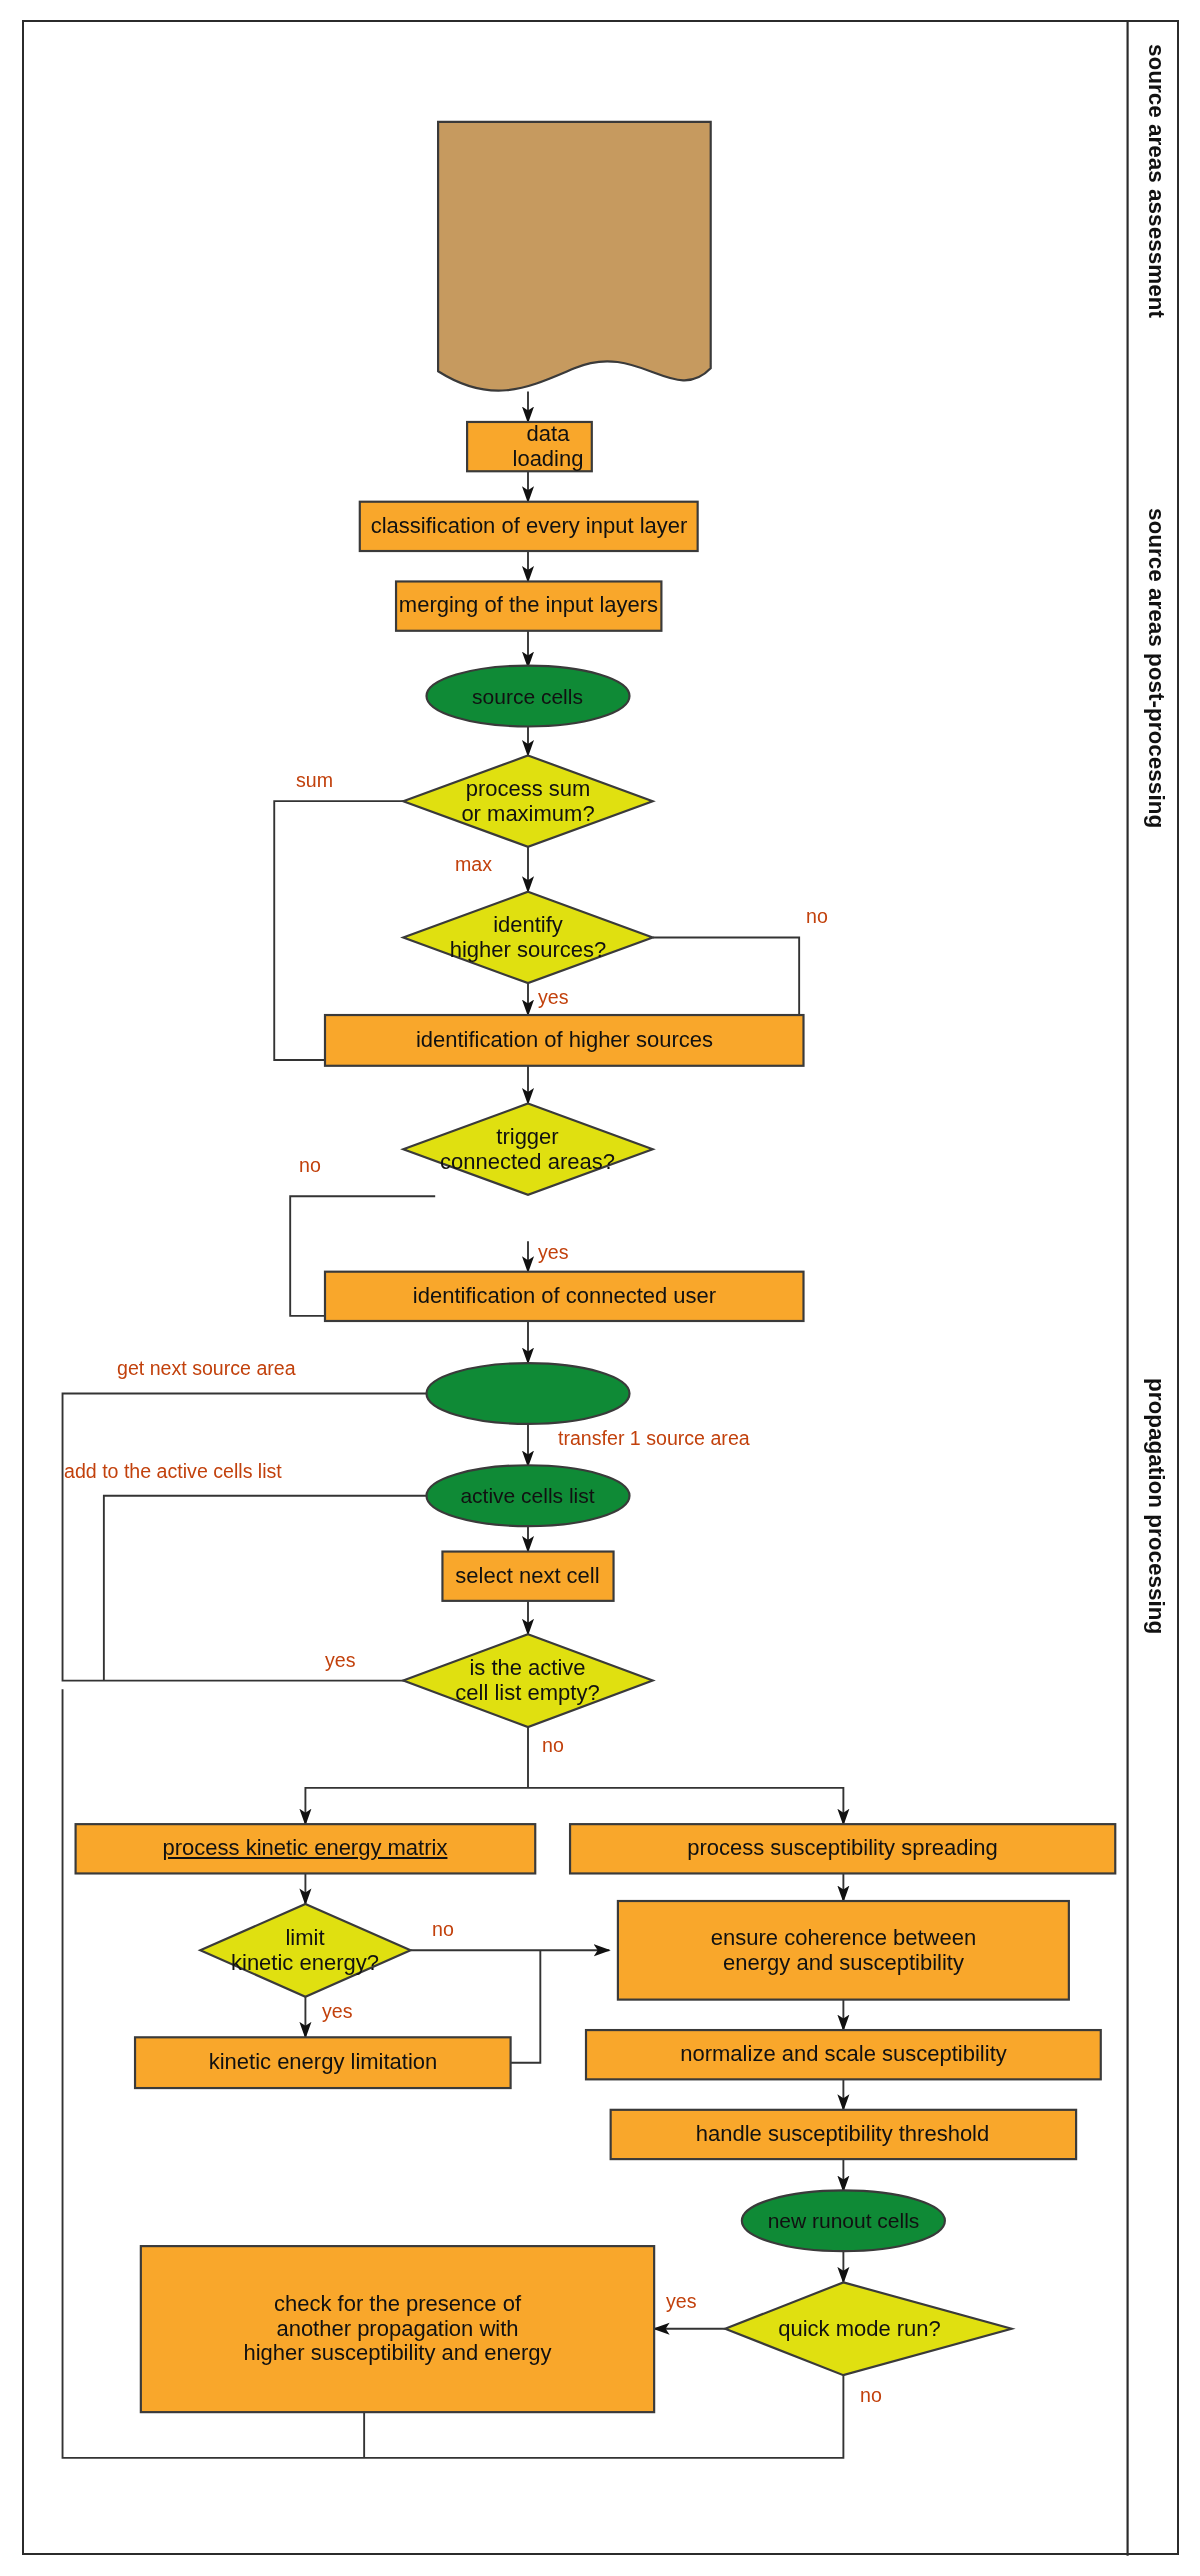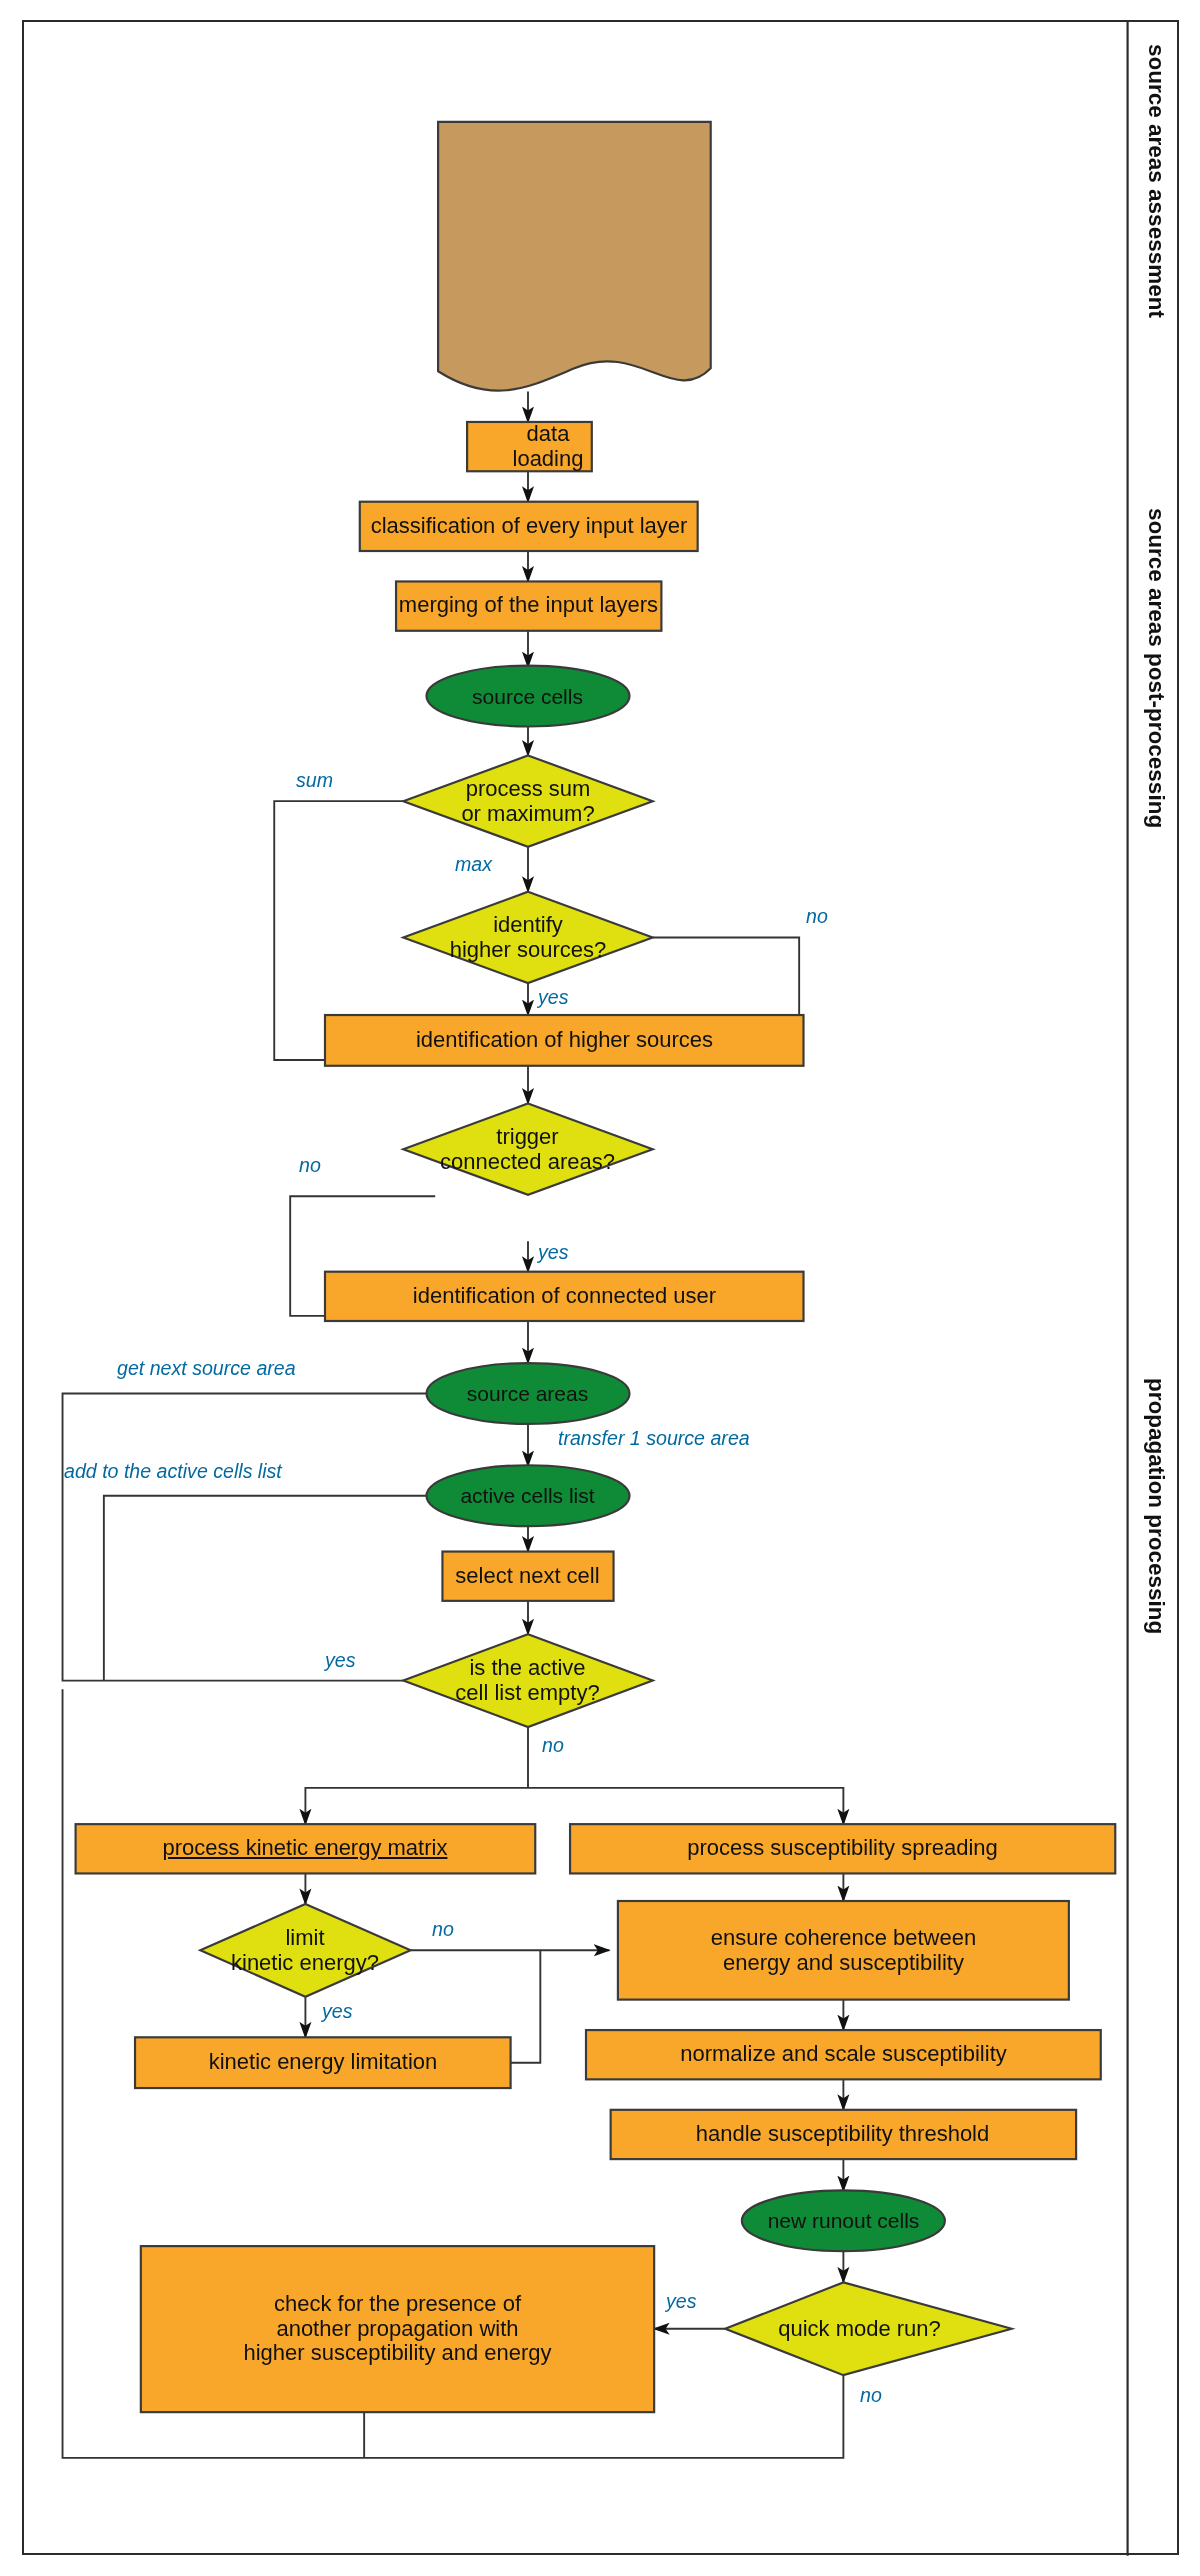--- a/index.html
+++ b/index.html
@@ -9,21 +9,21 @@
   svg.layer{position:absolute;left:0;top:0;width:1201px;height:2576px;overflow:visible;}
   .nodetext{
     position:absolute;display:flex;align-items:center;justify-content:center;
     text-align:center;box-sizing:border-box;color:#111111;line-height:1.12;
     pointer-events:auto;
   }
   .proc{font-size:22px;}
   .doc{font-size:22.5px;}
   .dec{font-size:22px;}
   .term{font-size:21px;}
-  .edgelbl{position:absolute;font-size:19.6px;font-style:italic;color:#0369a1;white-space:nowrap;}
+  .edgelbl{position:absolute;font-size:19.6px;color:#c2410c;white-space:nowrap;}
   .banner{
     position:absolute;font-size:22.5px;font-weight:bold;color:#111111;white-space:nowrap;
     transform-origin:0 0;transform:rotate(90deg);letter-spacing:0px;
   }
 </style>
 </head>
 <body>
 
 <div id="stage">
   <div id="frame"></div>
@@ -168,23 +168,20 @@
 
   <div class="nodetext dec" style="left:397px;top:1113px;width:261px;height:73px;">
       <span style="white-space:pre-line">trigger
 connected areas?</span>
     </div>
 
   <div class="nodetext proc" style="left:325px;top:1272px;width:479px;height:49px;">
       <span>identification of connected user</span>
     </div>
 
-  <div class="nodetext term" style="left:426px;top:1363px;width:203px;height:61px;">
-      <span>source areas</span>
-    </div>
 
   <div class="nodetext term" style="left:426px;top:1465px;width:203px;height:61px;">
       <span>active cells list</span>
     </div>
 
   <div class="nodetext proc" style="left:442px;top:1552px;width:171px;height:49px;">
       <span>select next cell</span>
     </div>
 
   <div class="nodetext dec" style="left:410px;top:1644px;width:235px;height:73px;">

